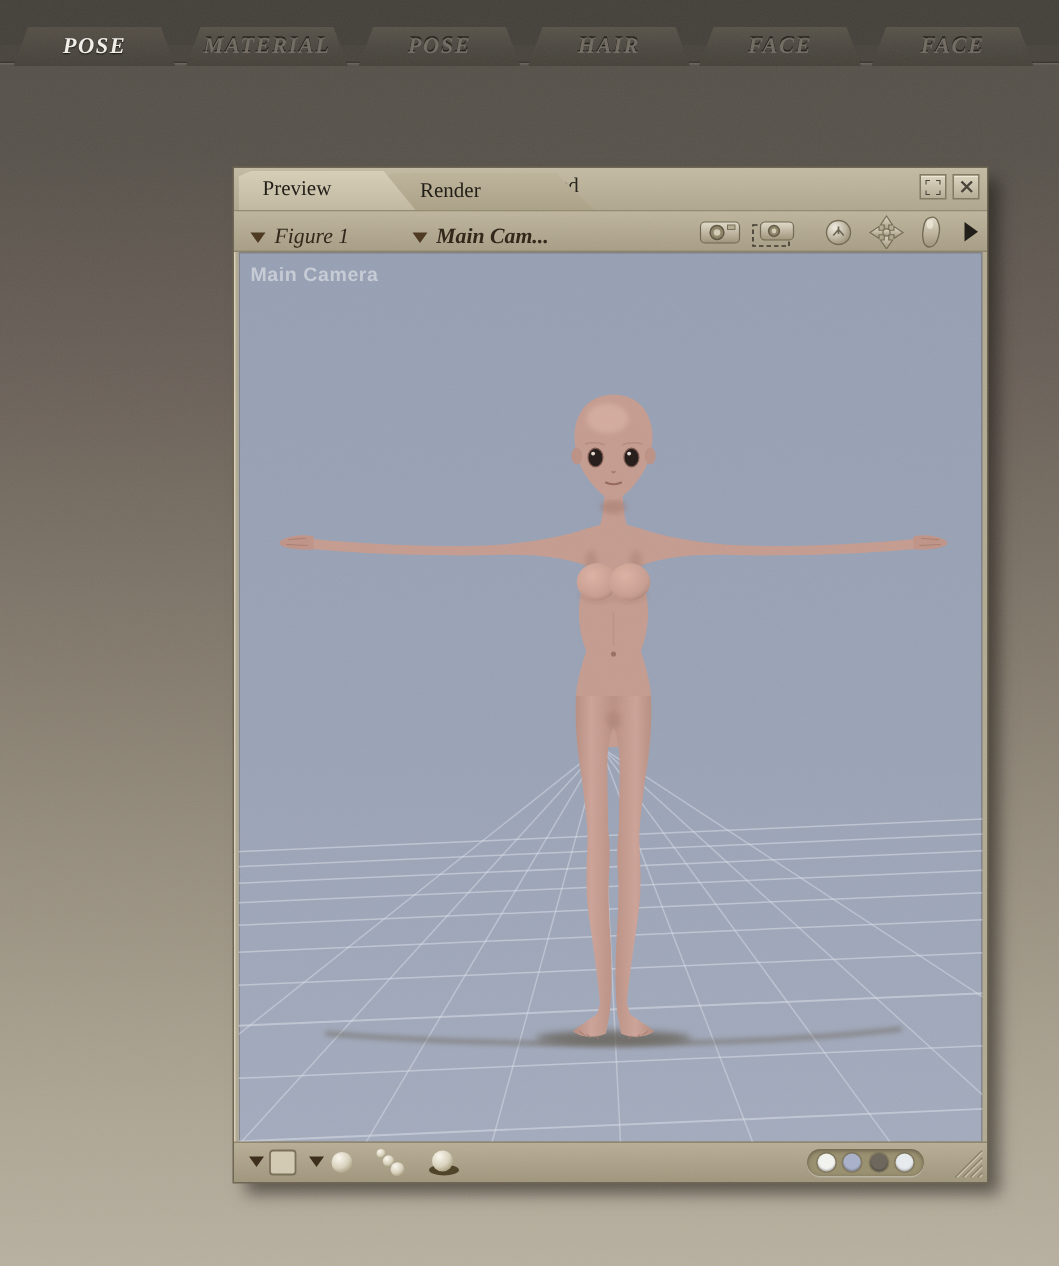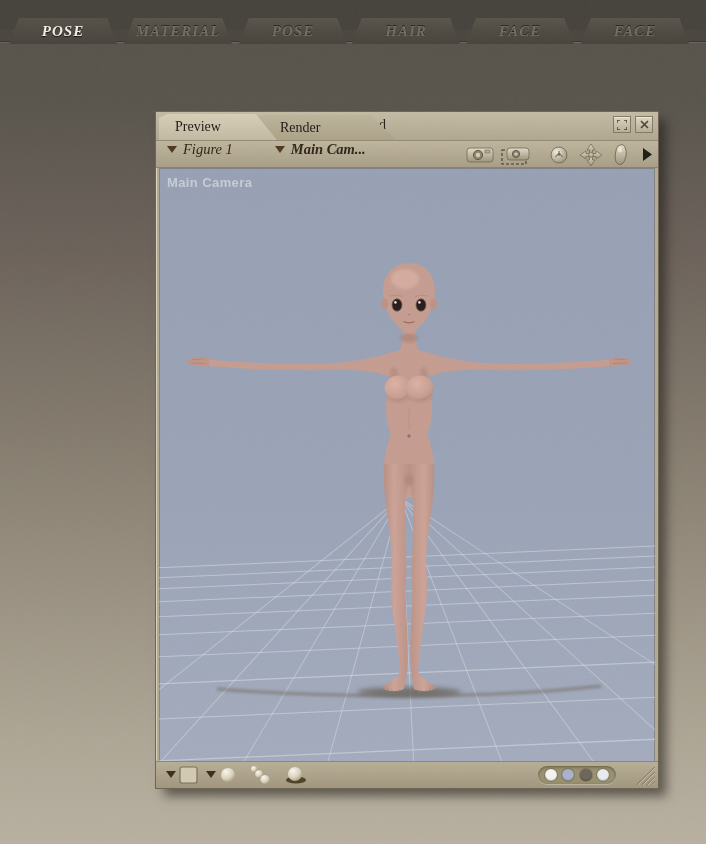--- a/index.html
+++ b/index.html
@@ -33,21 +33,21 @@
     background:linear-gradient(180deg,#d7ceb8,#c2b9a2);text-align:center;}
   .doc-tab.render{left:98px;width:116px;height:25px;z-index:1;padding-left:26px;
     clip-path:polygon(0 100%,0 14%,7% 0,82% 0,100% 100%);
     background:linear-gradient(180deg,#bdb49c,#aba288);}
   .doc-title{position:absolute;left:184px;top:5px;font:14px "Liberation Serif",serif;color:#242118;}
   .winbtns{position:absolute;right:5px;top:4px;display:flex;gap:4px;z-index:3;}
   .winbtn{width:16px;height:15px;background:linear-gradient(180deg,#ddd5c0,#b7ae98);
     border:1px solid #847b64;box-shadow:inset 0 1px 0 #eee8d7;
     display:flex;align-items:center;justify-content:center;cursor:pointer;}
   
-  .toolbar{position:relative;height:26px;display:flex;align-items:flex-start;
+  .toolbar{position:relative;height:26px;display:flex;align-items:flex-end;
     background:linear-gradient(180deg,#beb59d,#a89e86);border-bottom:1px solid #8b826a;}
   .dropdown{display:flex;align-items:center;gap:6px;cursor:pointer;
     font:italic 14.5px "Liberation Serif",serif;color:#2e2315;}
   .dd-fig{margin-left:11px;} .dd-cam{margin-left:42px;font-weight:bold;}
   .tri{width:0;height:0;border-left:5px solid transparent;border-right:5px solid transparent;
     border-top:7px solid #4b371e;}
   .toolbar-icons{position:absolute;right:4px;top:1px;height:24px;display:flex;align-items:center;}
   
   .viewport{position:absolute;left:3px;right:3px;top:56px;bottom:26px;overflow:hidden;
     background:linear-gradient(180deg,#97a0b4 0%,#9aa3b6 55%,#a3abbd 100%);

